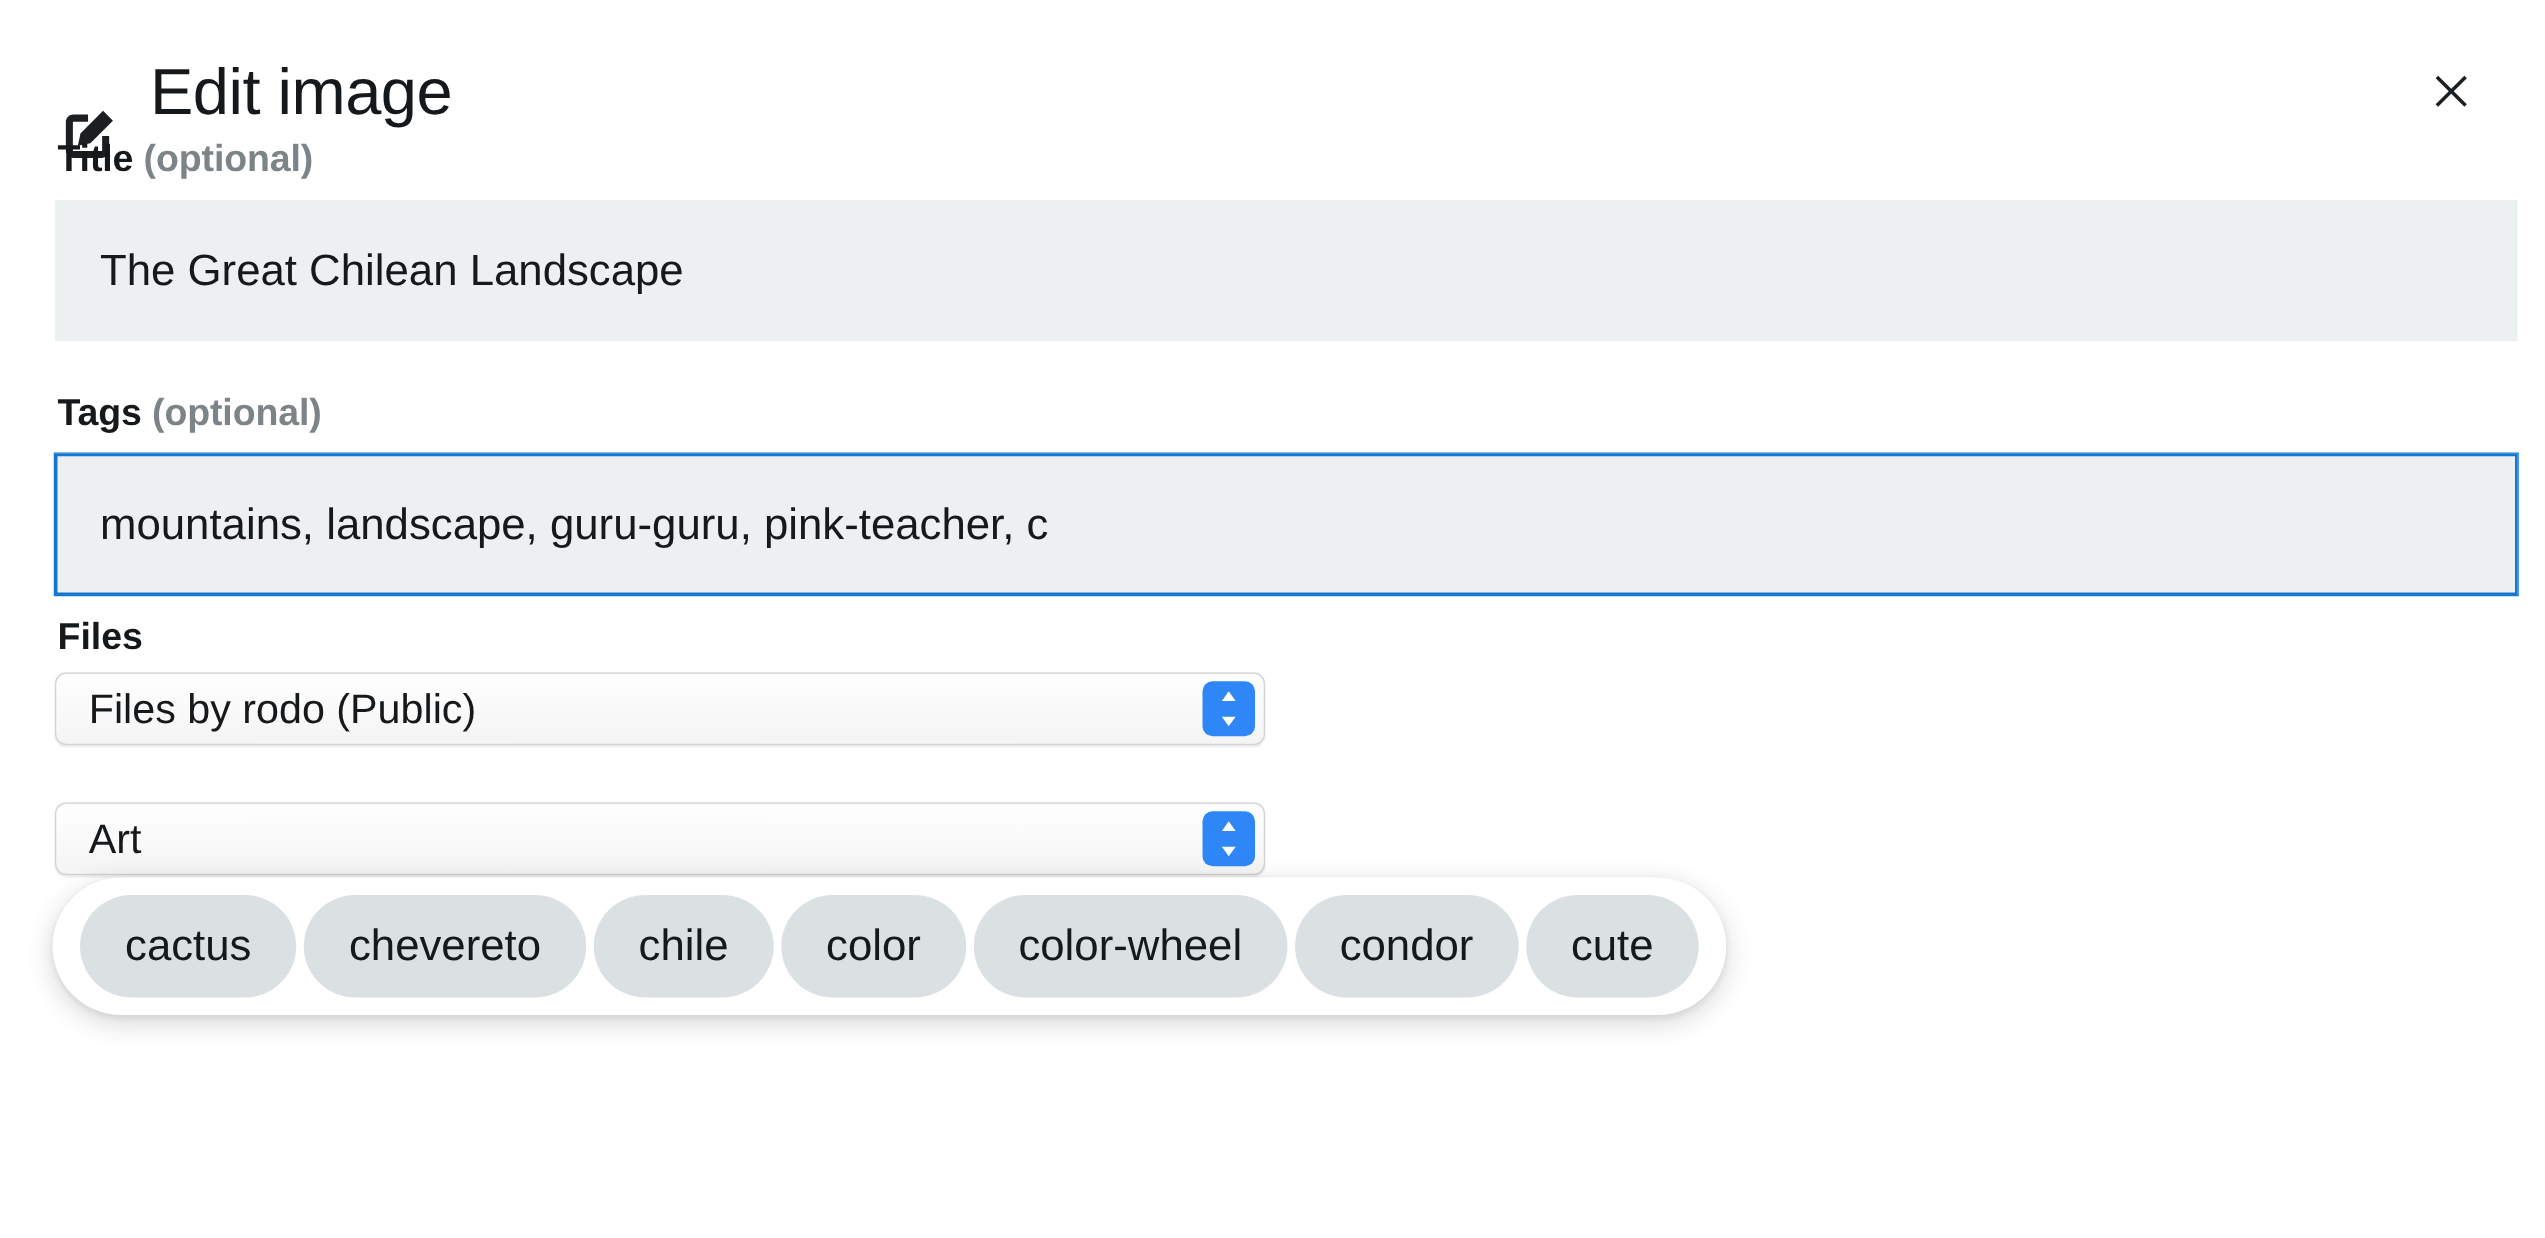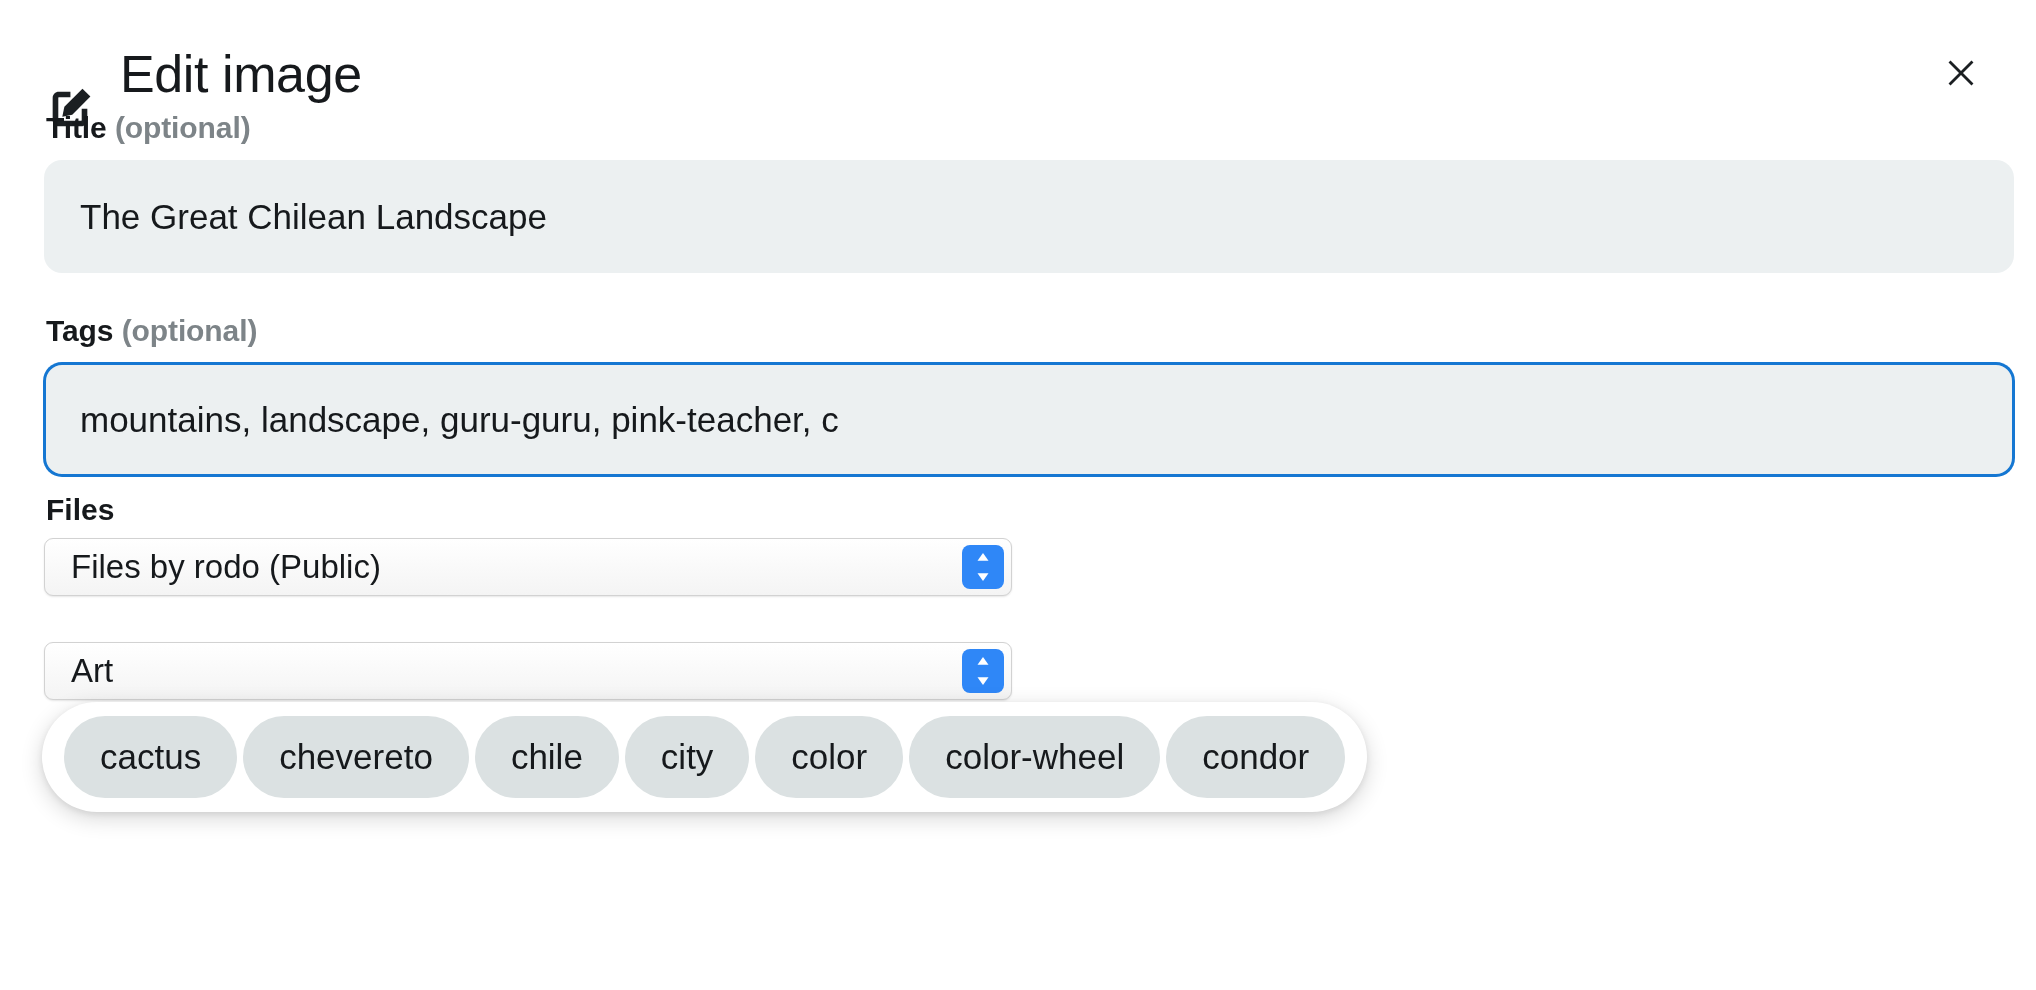--- a/index.html
+++ b/index.html
@@ -87,21 +87,21 @@
     font-weight: 700;
     color: #7d8488;
   }
 
   .text-input {
     display: block;
     width: 1970px;
     height: 113px;
     background: #ecf0f1;
     border: 2px solid transparent;
-    border-radius: 18px;
+    border-radius: 0;
     font-family: "Liberation Sans", sans-serif;
     font-size: 35px;
     color: #16191c;
     padding: 0 34px;
     outline: none;
     line-height: 109px;
   }
   .text-input.focused {
     border-color: #1577d2;
     box-shadow: 0 0 0 1px #1577d2;
@@ -277,20 +277,20 @@
             <path d="M10 11L5 4H15L10 11Z" fill="currentColor"></path>
           </svg>
         </span>
       </div>
     </div>
 
     <div class="tag-suggestions" id="tag-suggestions">
         <button class="tag-pill">cactus</button>
         <button class="tag-pill">chevereto</button>
         <button class="tag-pill">chile</button>
-        <button class="tag-pill">city</button>
         <button class="tag-pill">color</button>
         <button class="tag-pill">color-wheel</button>
         <button class="tag-pill">condor</button>
+        <button class="tag-pill">cute</button>
       </div>
 
   </div>
 </div>
 
 </body></html>

